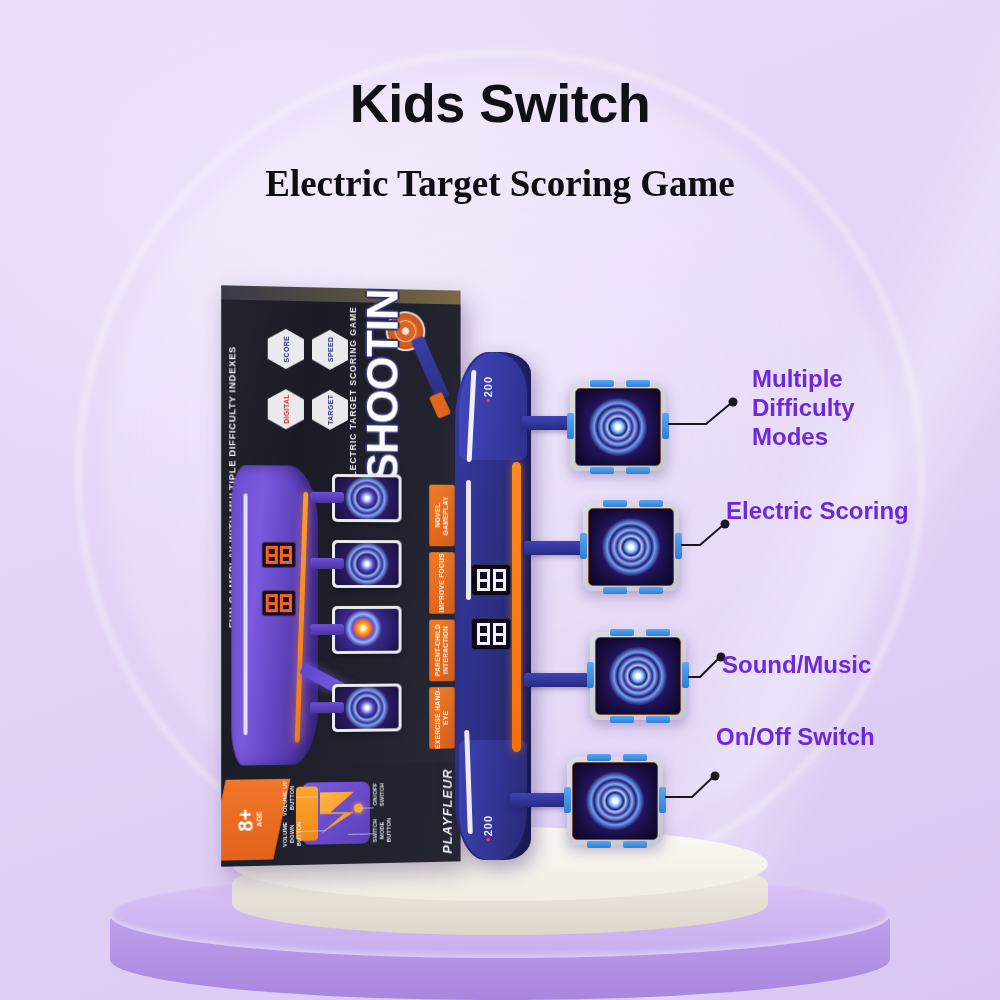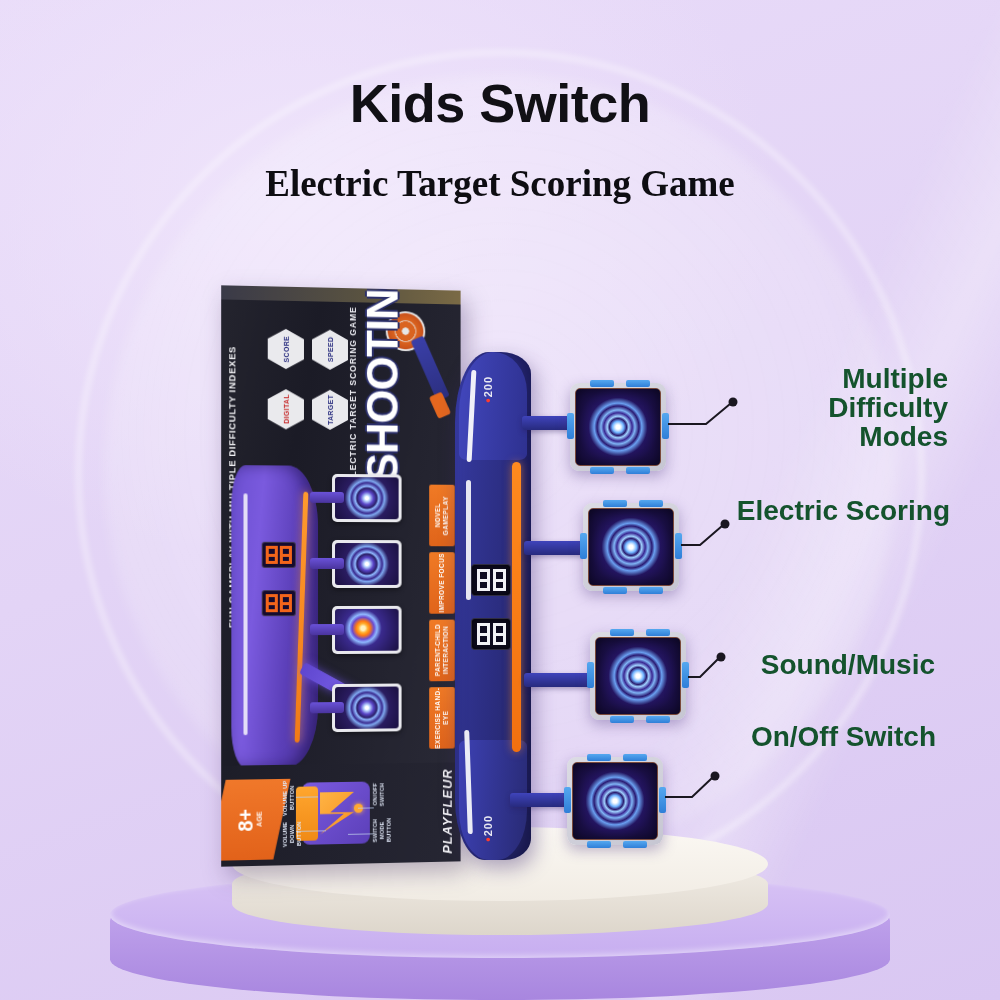--- a/index.html
+++ b/index.html
@@ -489,27 +489,27 @@
   .tgt.g4 { left:567px; top:757px; }
   .arm.a1 { left:522px; top:416px; width:54px; }
   .arm.a2 { left:524px; top:541px; width:64px; }
   .arm.a3 { left:524px; top:673px; width:72px; }
   .arm.a4 { left:510px; top:793px; width:62px; }
 
   
   .callouts { position:absolute; inset:0; pointer-events:none; }
   .co-label {
     position:absolute;
-    font-size:28px; font-weight:bold;
-    color:#14532d; line-height:29px;
-    text-align:right;
+    font-size:24px; font-weight:bold;
+    color:#6d28d9; line-height:29px;
+    text-align:left;
   }
   .co-label.l1 { left:752px; top:364px; width:196px; }
   .co-label.l2 { left:726px; top:496px; width:224px; }
-  .co-label.l3 { left:739px; top:650px; width:196px; }
+  .co-label.l3 { left:722px; top:650px; width:196px; }
   .co-label.l4 { left:716px; top:722px; width:220px; }
 </style>
 </head>
 <body>
 
 <div class="bg"></div>
 <div class="ring-inner"></div>
 <div class="ring-line"></div>
 <div class="ring-outer"></div>
 <div class="bg-sheen"></div>

